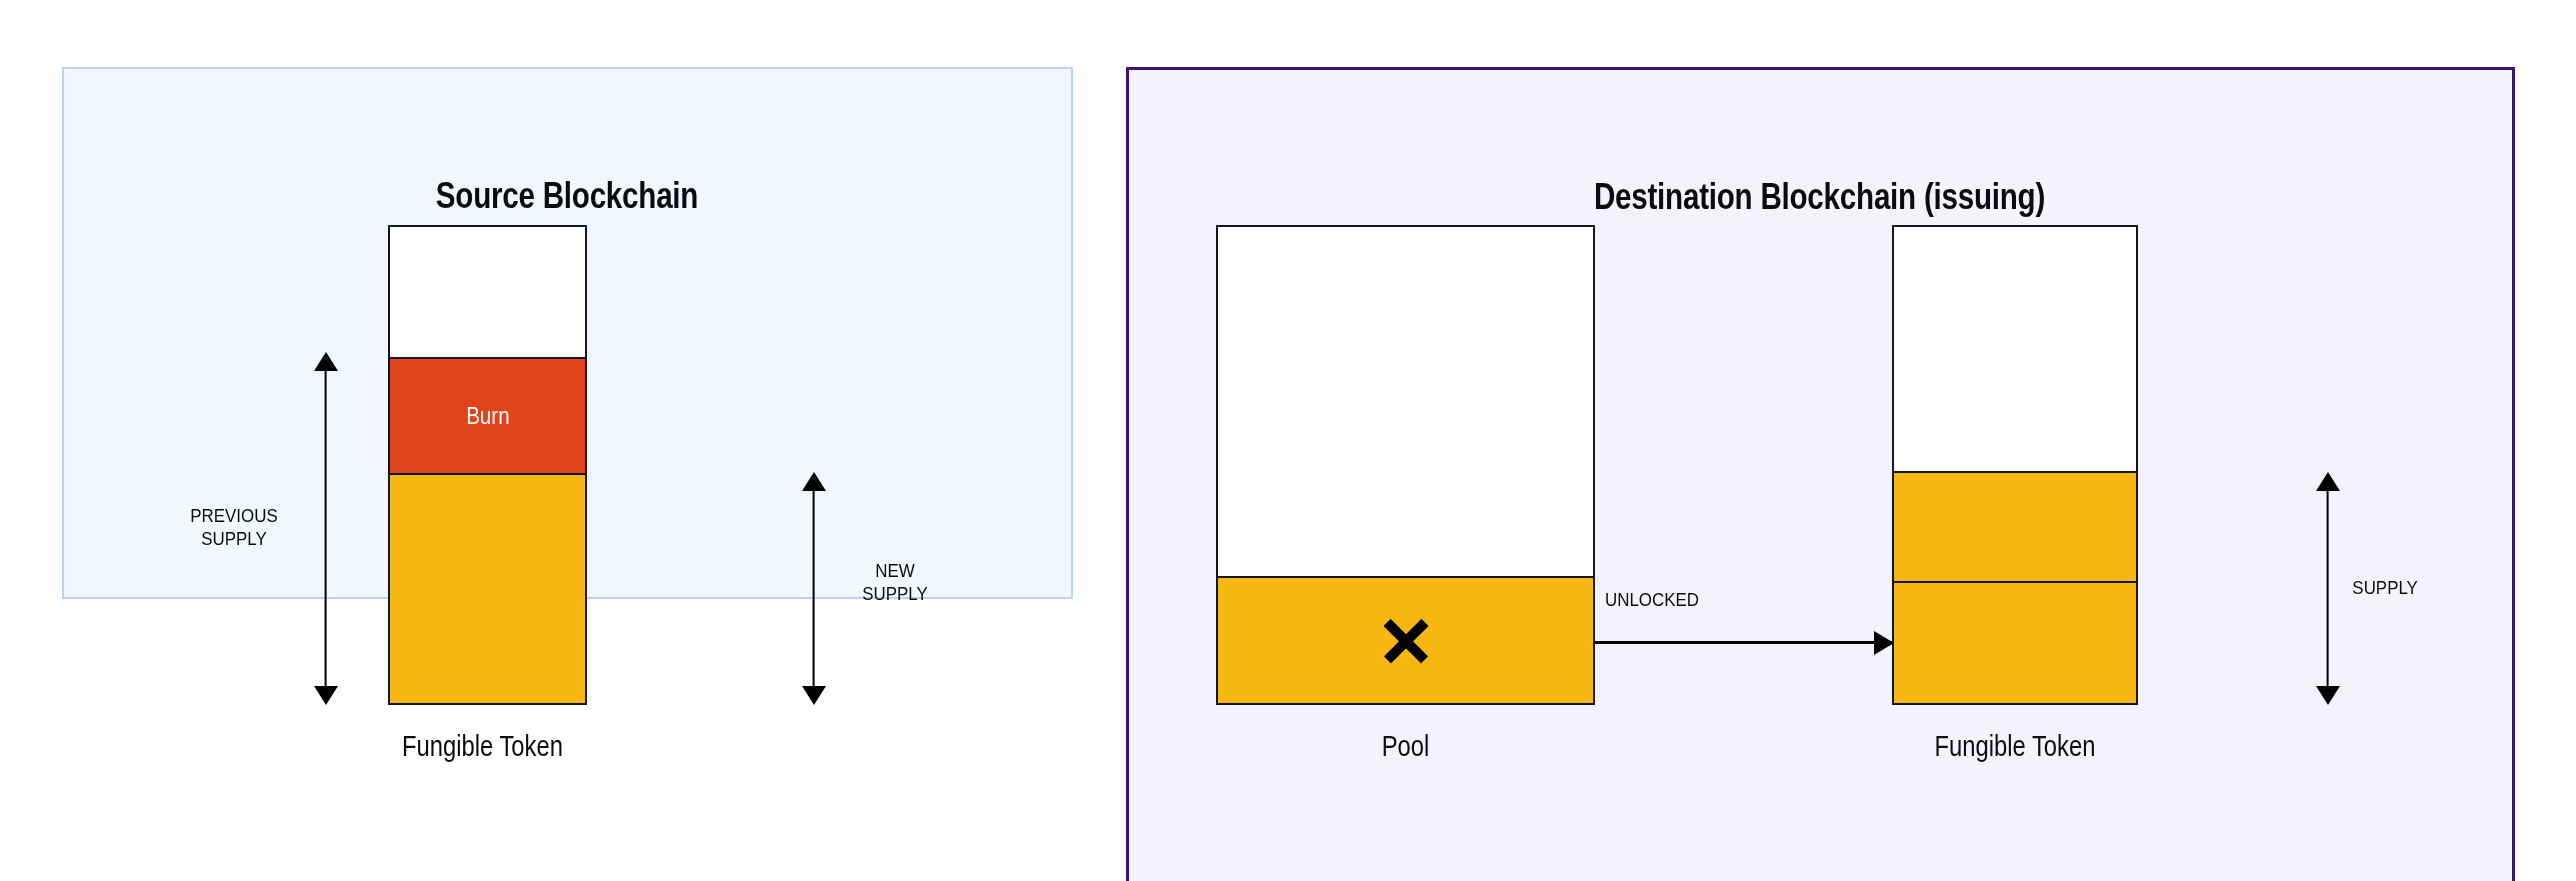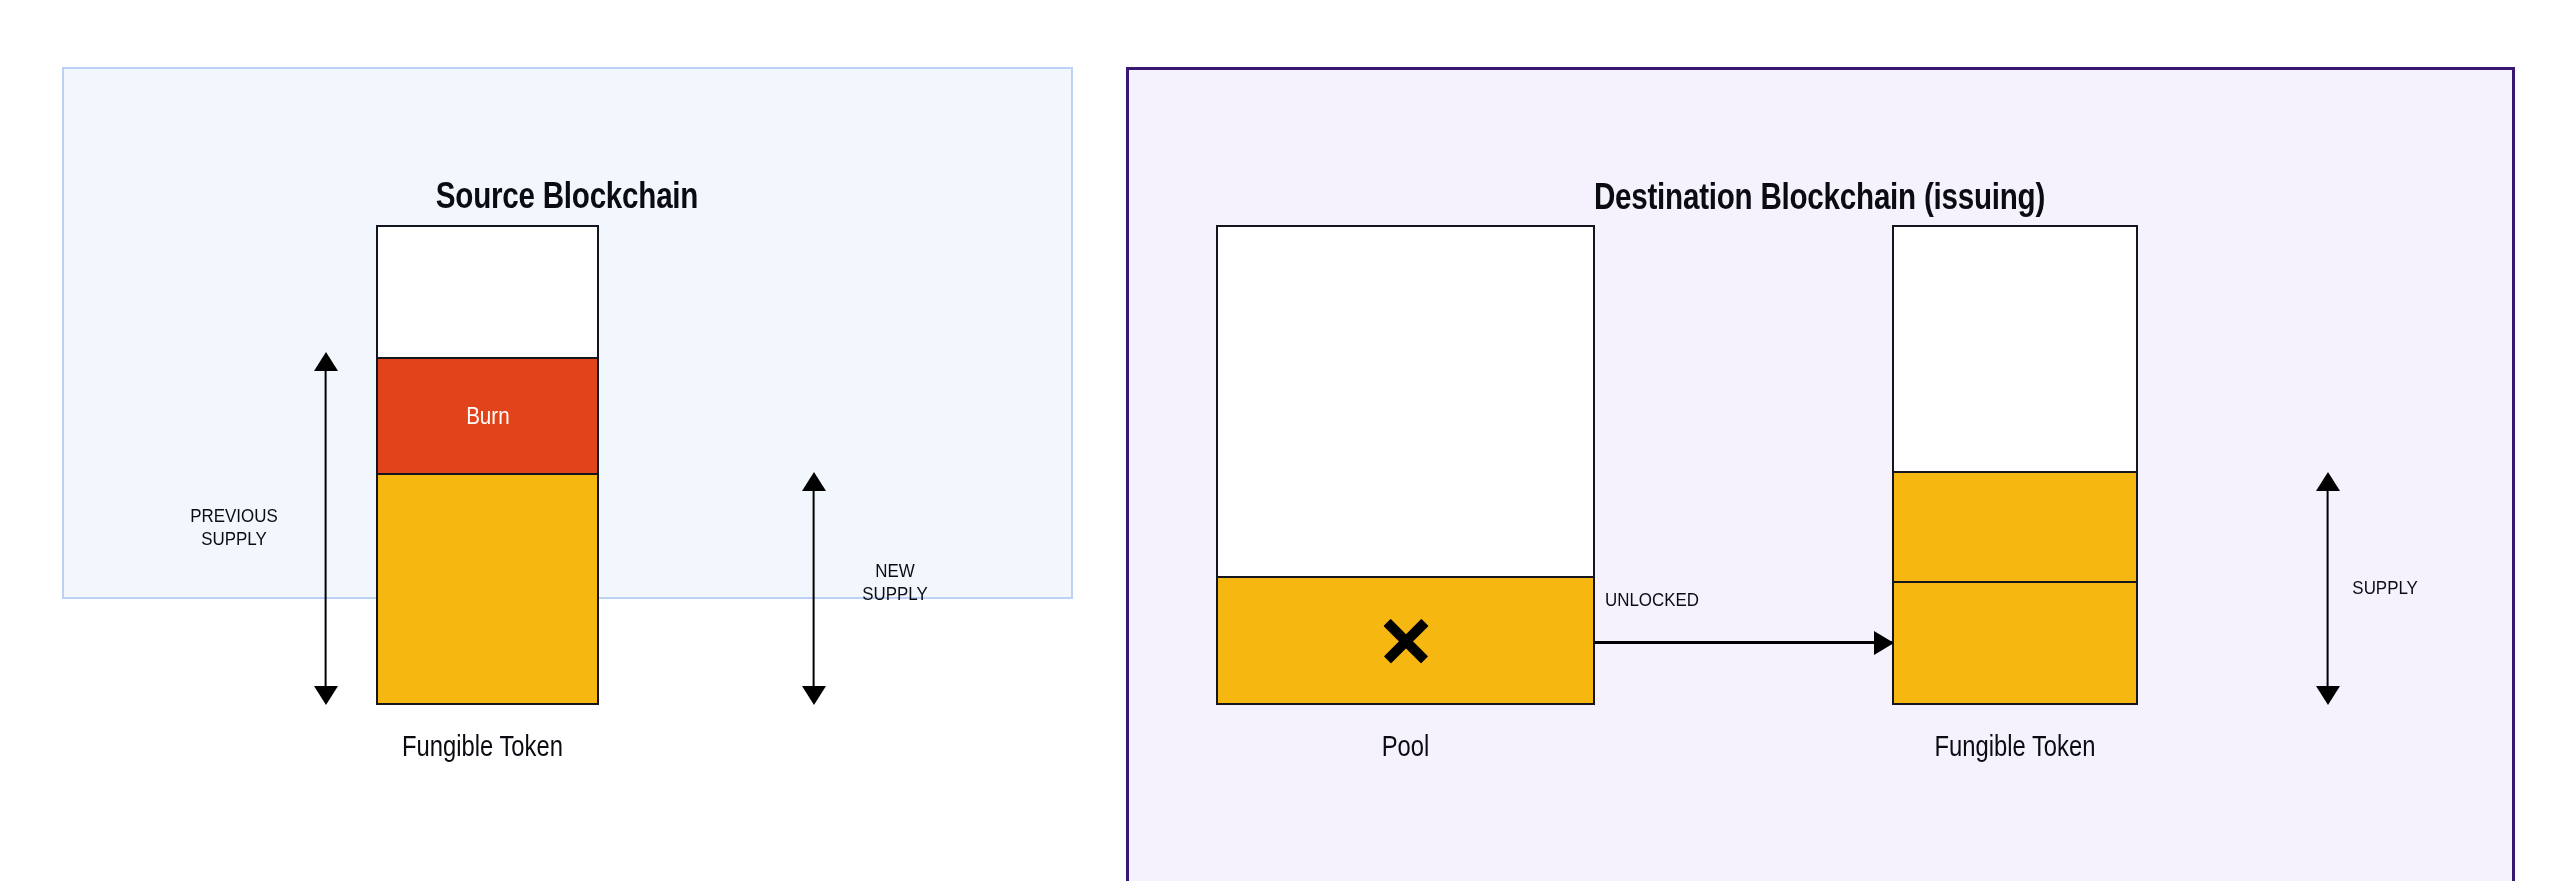--- a/index.html
+++ b/index.html
@@ -20,21 +20,21 @@
 
   
   .bar{position:absolute;box-sizing:border-box;border:2.2px solid #14161f;
        background:#ffffff;display:flex;flex-direction:column;justify-content:flex-end;}
   .seg{box-sizing:border-box;width:100%;position:relative;
        display:flex;align-items:center;justify-content:center;}
   .seg.topline{border-top:2.2px solid #14161f;}
   .seg-label{font-size:24.5px;font-weight:400;color:#ffffff;
        transform:scaleX(0.84);transform-origin:center center;white-space:nowrap;}
 
-  #source-bar{left:376px;top:225px;width:223px;height:480px;}
+  #source-bar{left:388px;top:225px;width:199px;height:480px;}
   #pool-bar{left:1216px;top:225px;width:379px;height:480px;}
   #dest-token-bar{left:1892px;top:225px;width:246px;height:480px;}
 
   
   .bar-caption{position:absolute;text-align:center;white-space:nowrap;
       font-weight:400;font-size:29px;color:#0b0c12;
       transform:scaleX(0.82);transform-origin:center center;}
   #source-caption{left:371px;top:730px;width:223px;}
   #pool-caption{left:1216px;top:730px;width:379px;}
   #dest-token-caption{left:1892px;top:730px;width:246px;}

